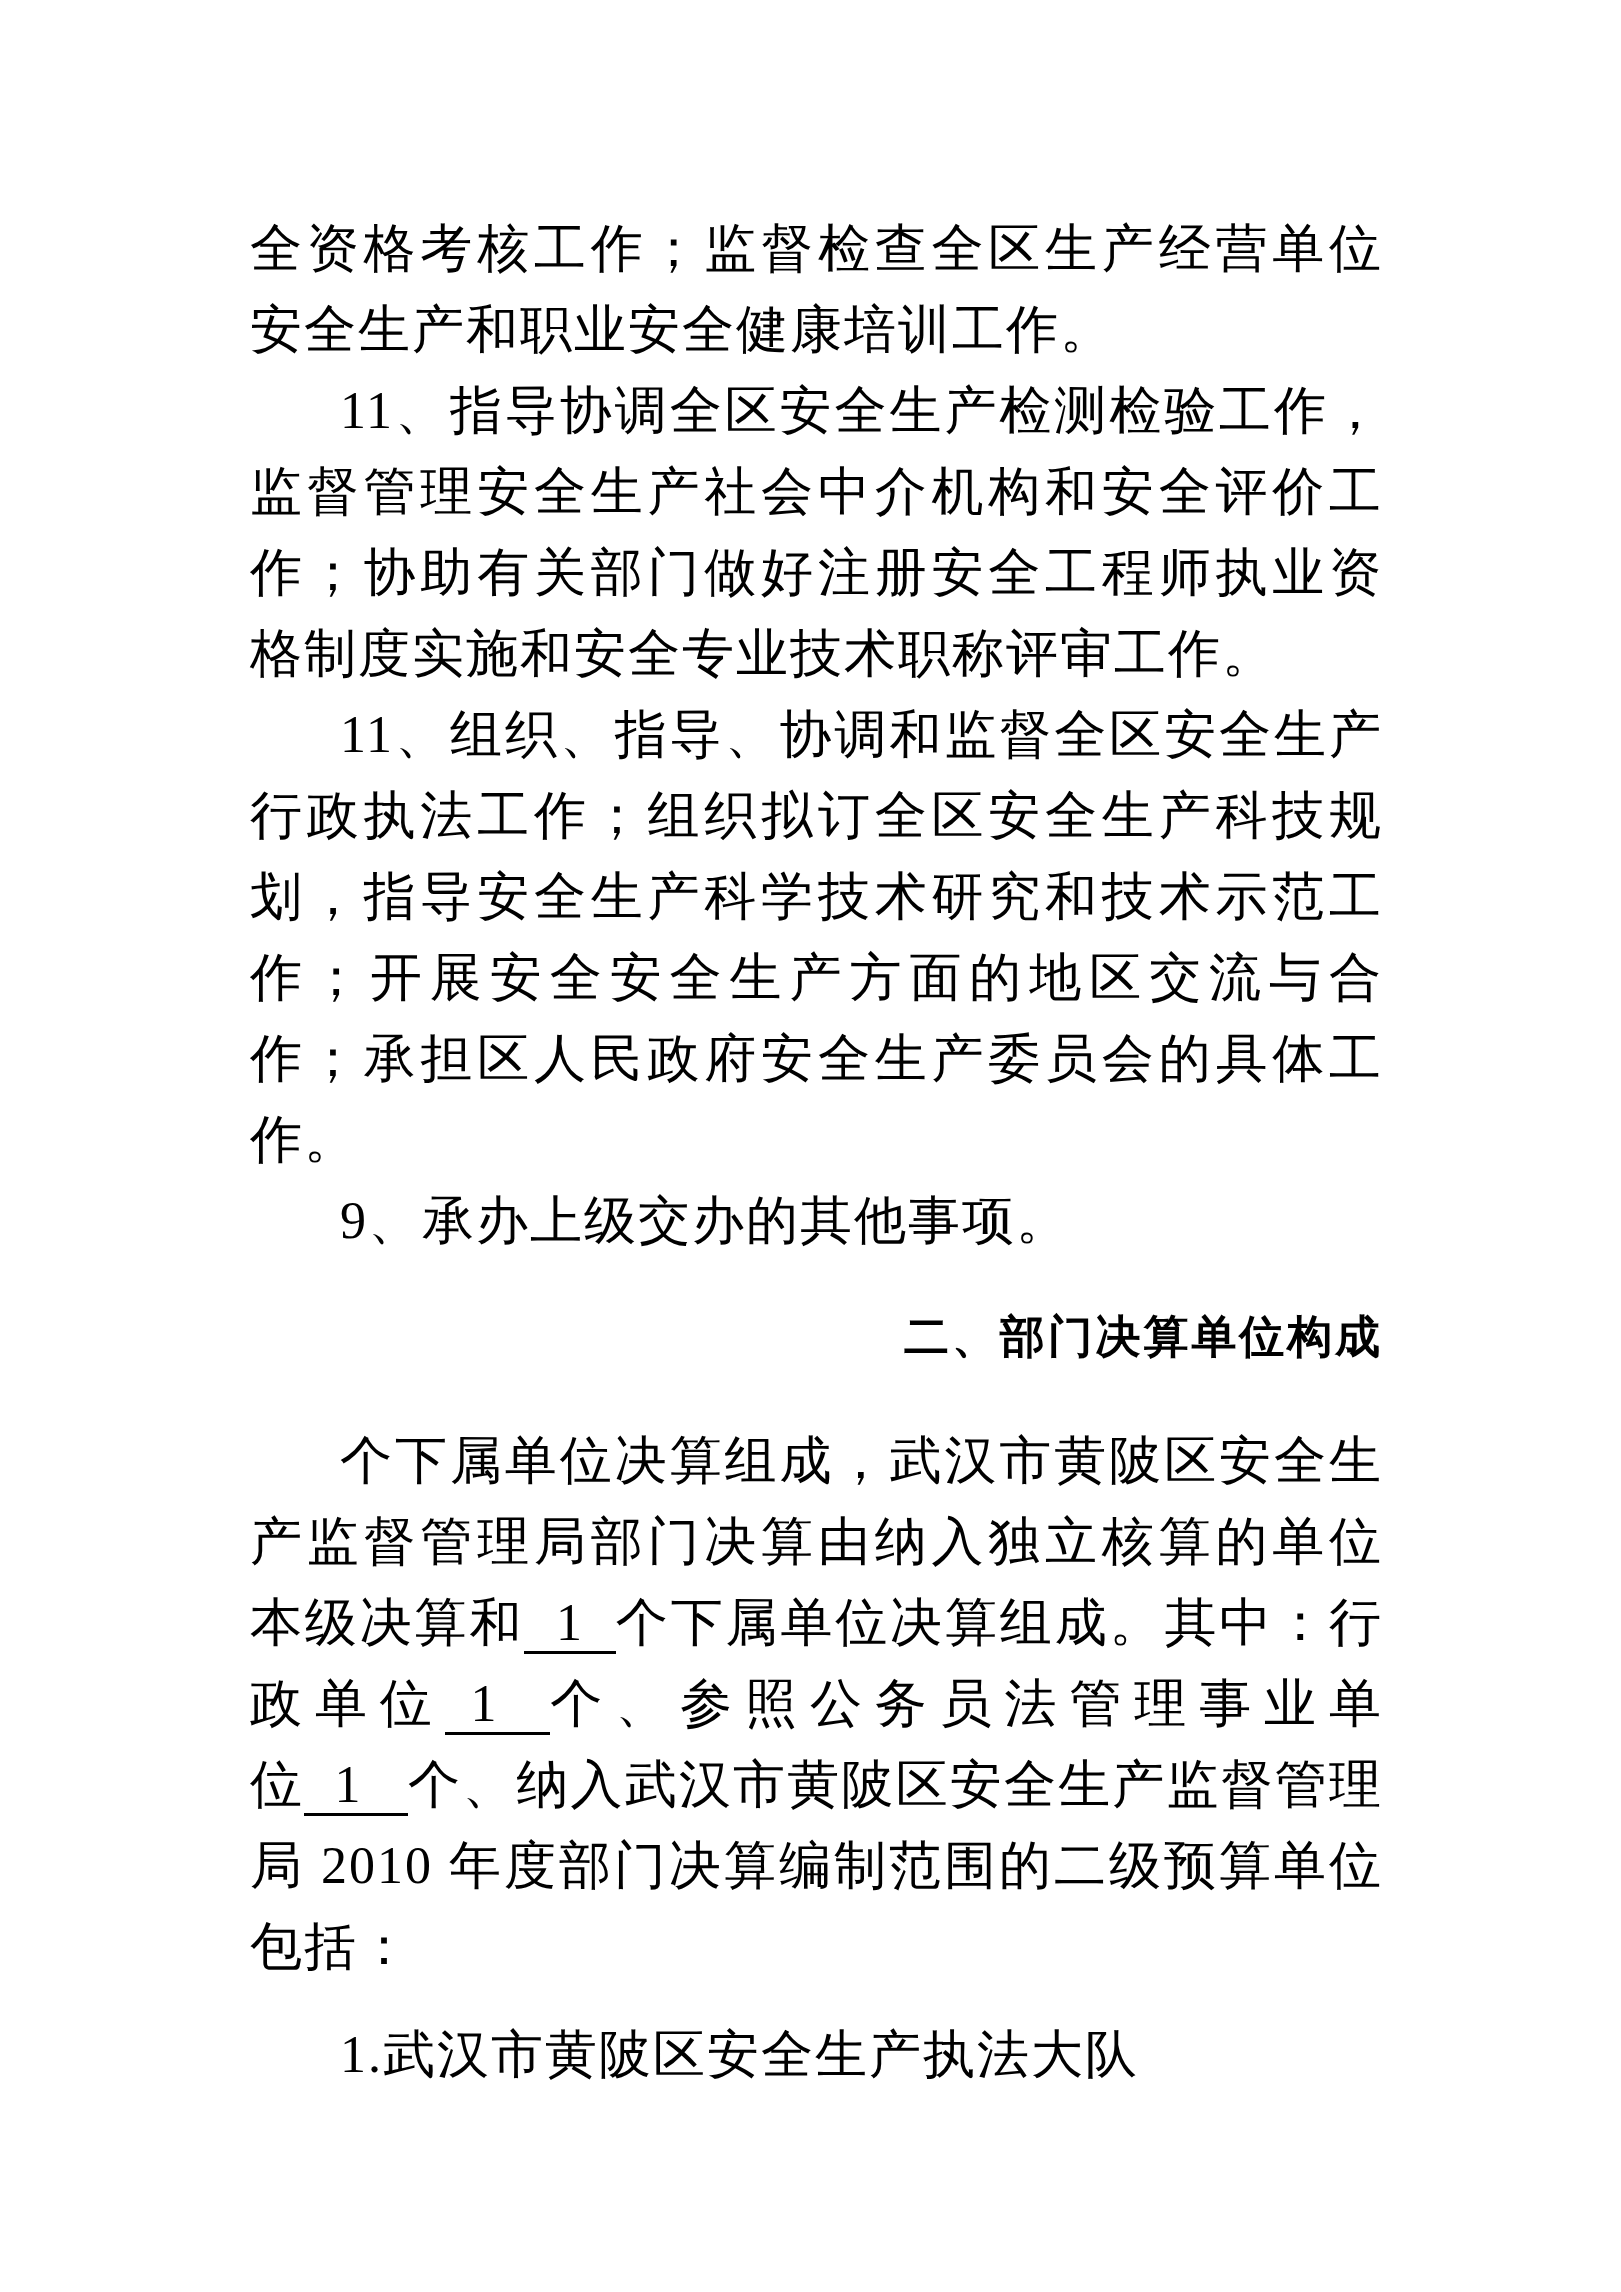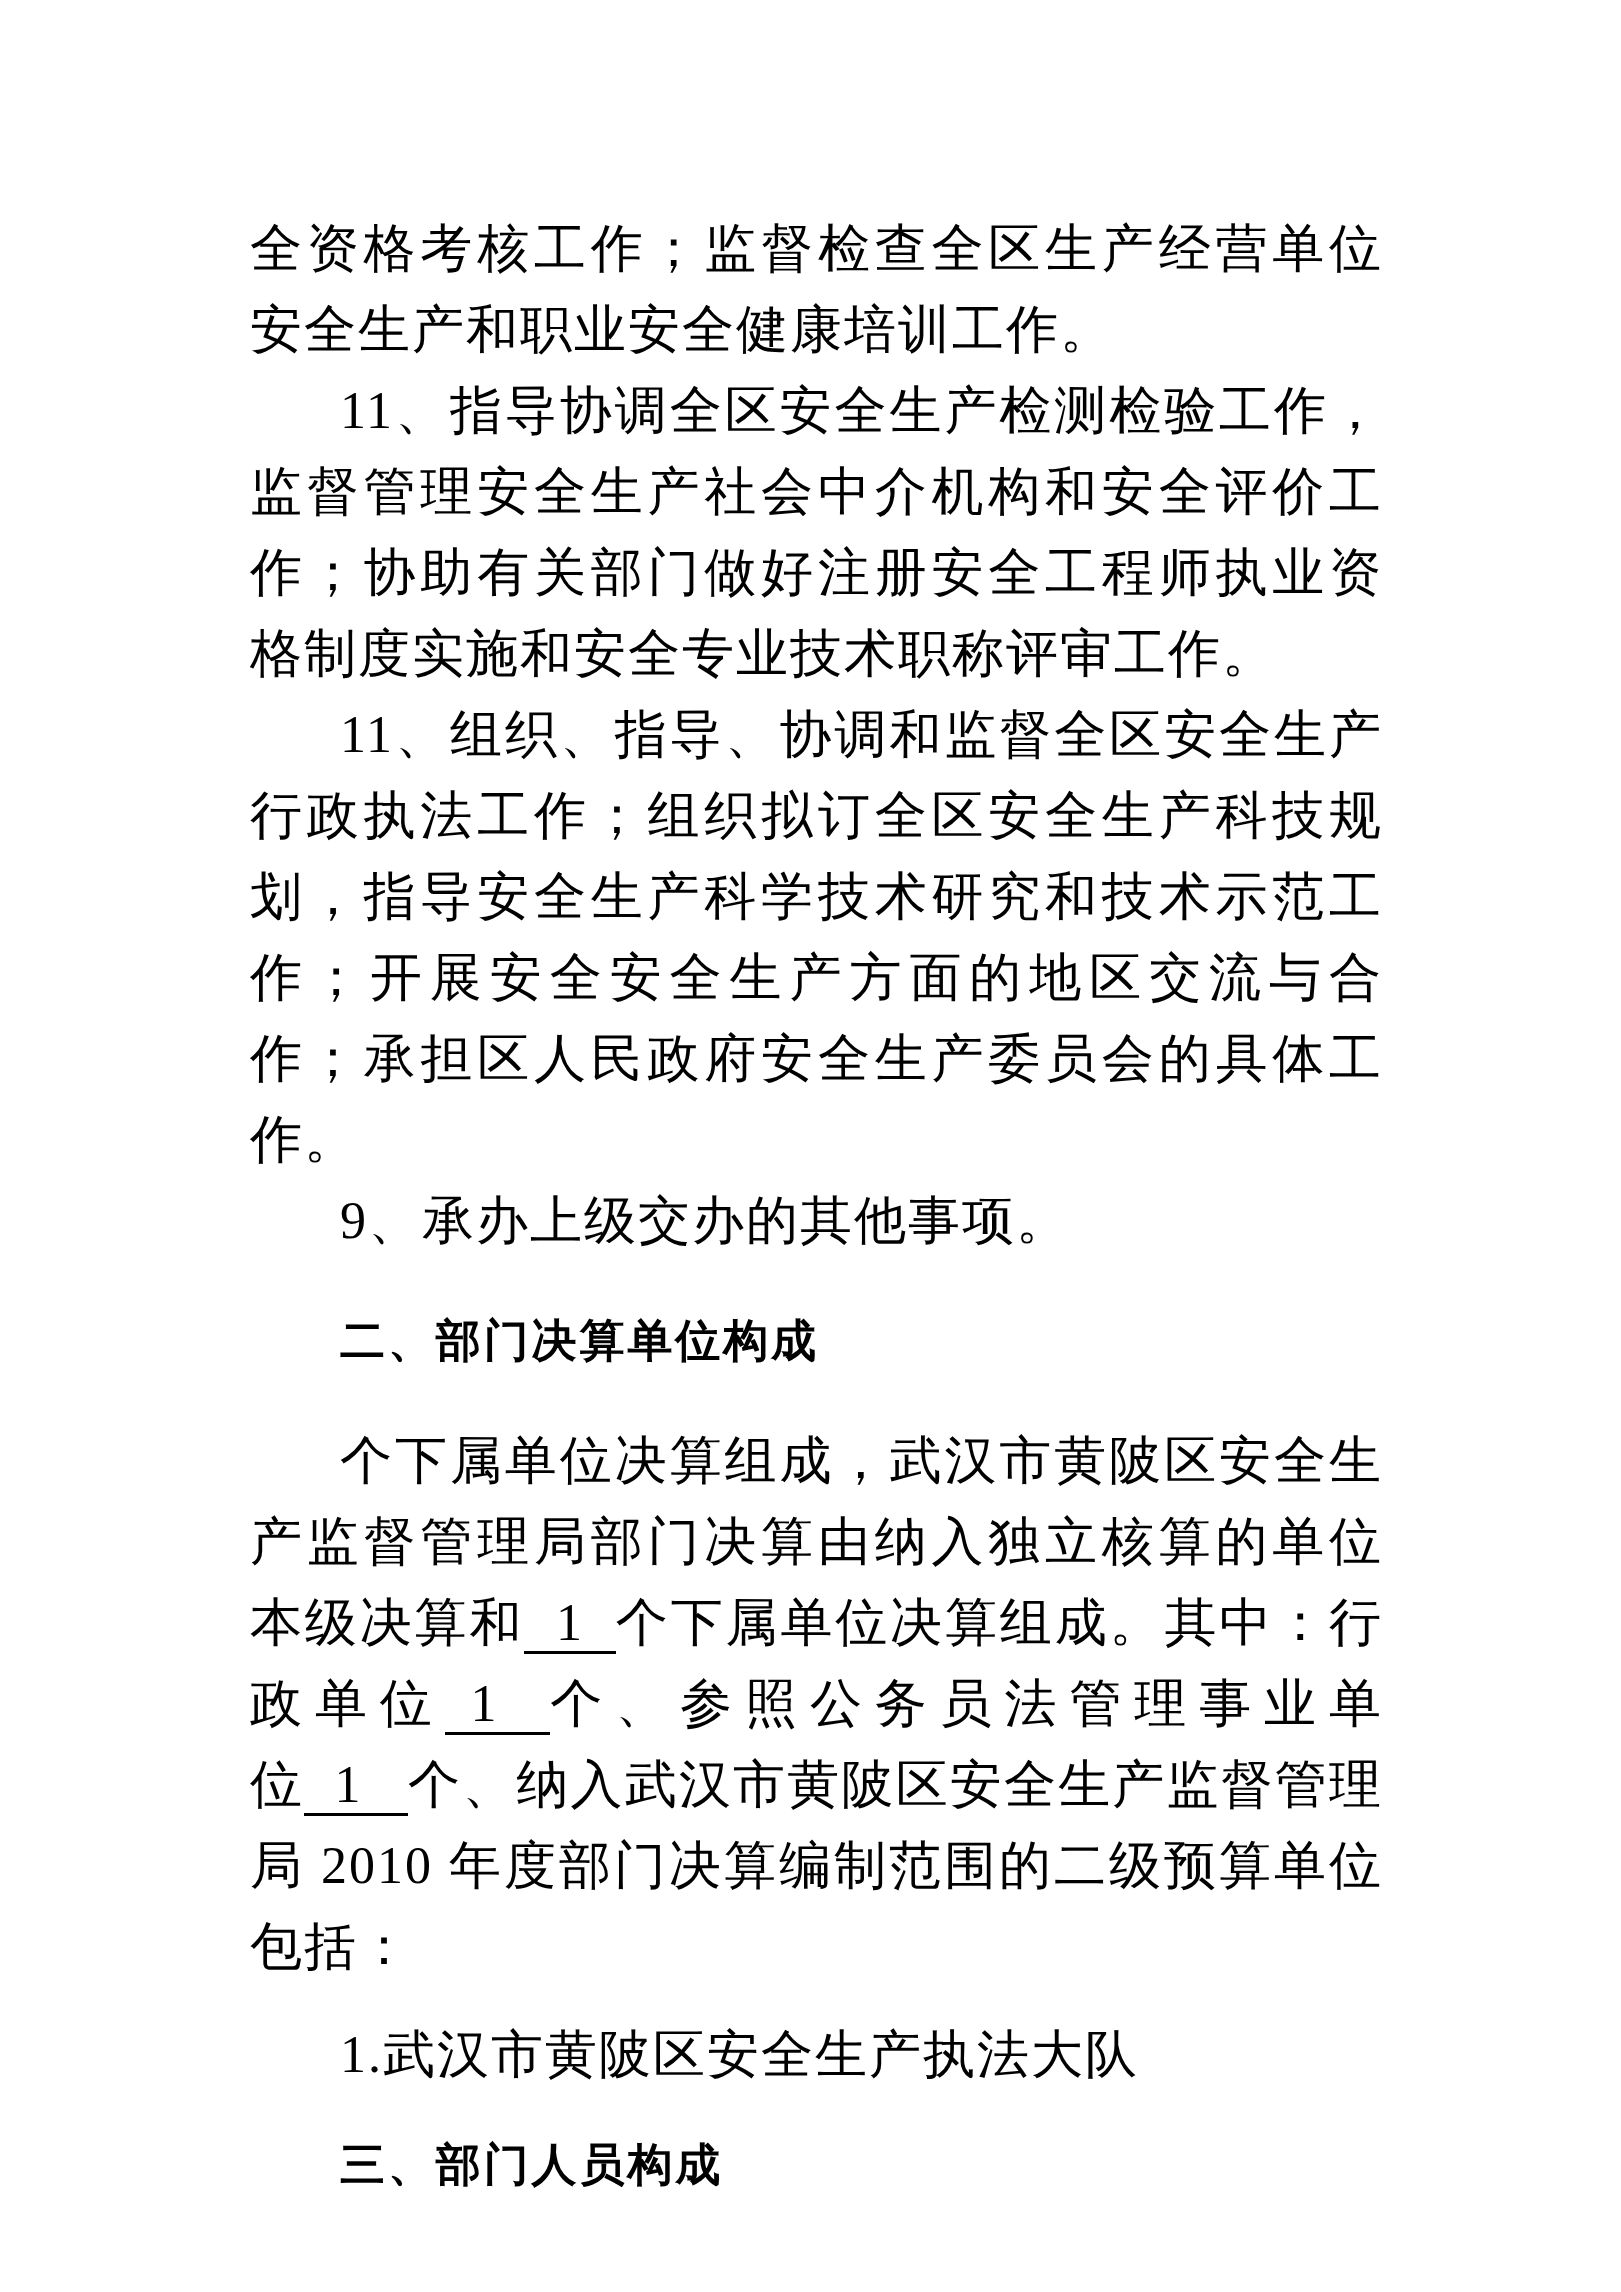--- a/index.html
+++ b/index.html
@@ -23,27 +23,27 @@
     font-family: "Liberation Serif", "DejaVu Serif", serif;
     font-size: 52px;
     line-height: 81px;
     letter-spacing: 2px;
     text-align: justify;
     word-break: break-all;
   }
   .indent { text-indent: 90px; }
   .heading {
     margin: 39px 0;
-    font-family: Liberation Sans, sans-serif;
+    font-family: Liberation Mono, monospace;
     font-weight: bold;
     font-size: 45px;
     line-height: 81px;
     letter-spacing: 2.9px;
     text-indent: 90px;
-    text-align: left;
+    text-align: right;
   }
   .heading.h3 { margin: 29px 0 0 0; }
   .sp-before { margin-top: 27.4px; }
   .ul {
     border-bottom: 3.9px solid #000000;
     white-space: nowrap;
   }
 </style>
 </head>
 <body>
@@ -58,17 +58,16 @@
     <p class="body-par indent">11、组织、指导、协调和监督全区安全生产行政执法工作；组织拟订全区安全生产科技规划，指导安全生产科学技术研究和技术示范工作；开展安全安全生产方面的地区交流与合作；承担区人民政府安全生产委员会的具体工作。</p>
 
     <p class="body-par indent">9、承办上级交办的其他事项。</p>
 
     <h2 class="heading">二、部门决算单位构成</h2>
 
     <p class="body-par indent"><span>个下属单位决算组成，武汉市黄陂区安全生产监督管理局部门决算由纳入独立核算的单位本级决算和</span><span class="ul">&nbsp;&nbsp;1&nbsp;&nbsp;</span><span>个下属单位决算组成。其中：行政单位</span><span class="ul">&nbsp;1&nbsp;&nbsp;</span><span>个、参照公务员法管理事业单位</span><span class="ul">&nbsp;&nbsp;1&nbsp;&nbsp;&nbsp;</span><span>个、纳入武汉市黄陂区安全生产监督管理局 2010 年度部门决算编制范围的二级预算单位包括：</span></p>
 
     <p class="body-par indent sp-before">1.武汉市黄陂区安全生产执法大队</p>
 
-    <h2 class="heading h3">三、部门人员构成</h2>
 
   </div>
 </div>
 
 
 </body></html>

